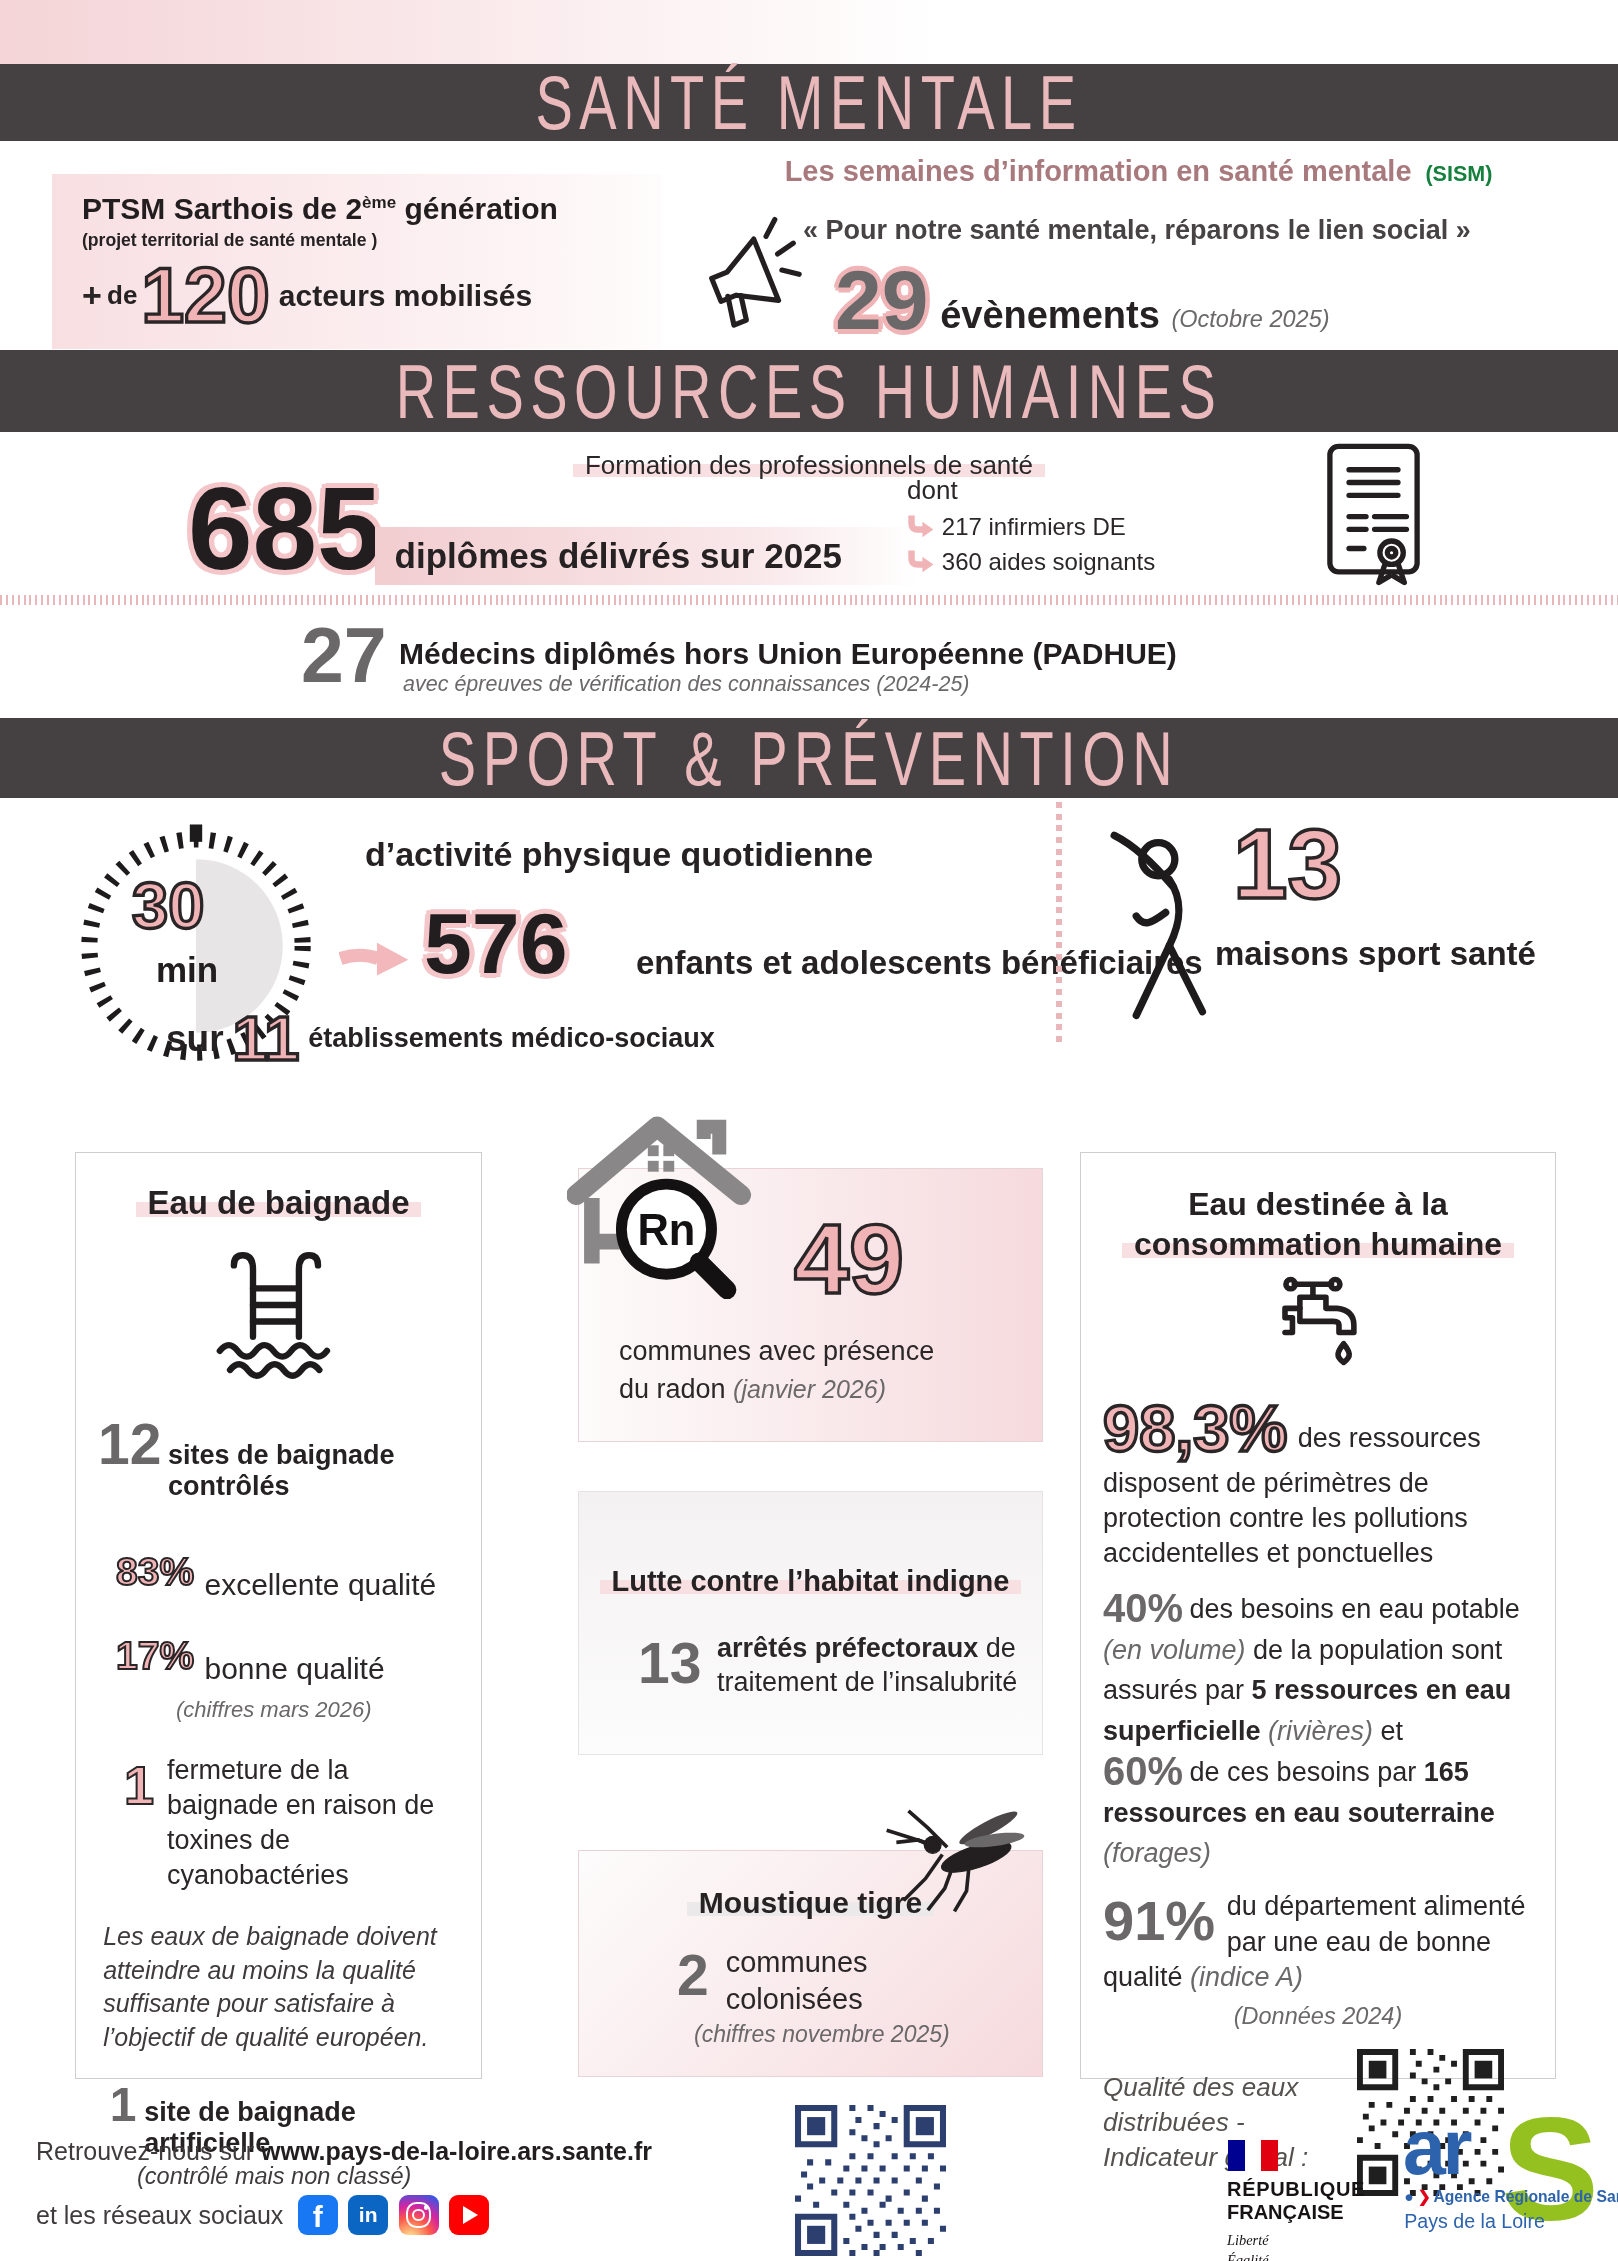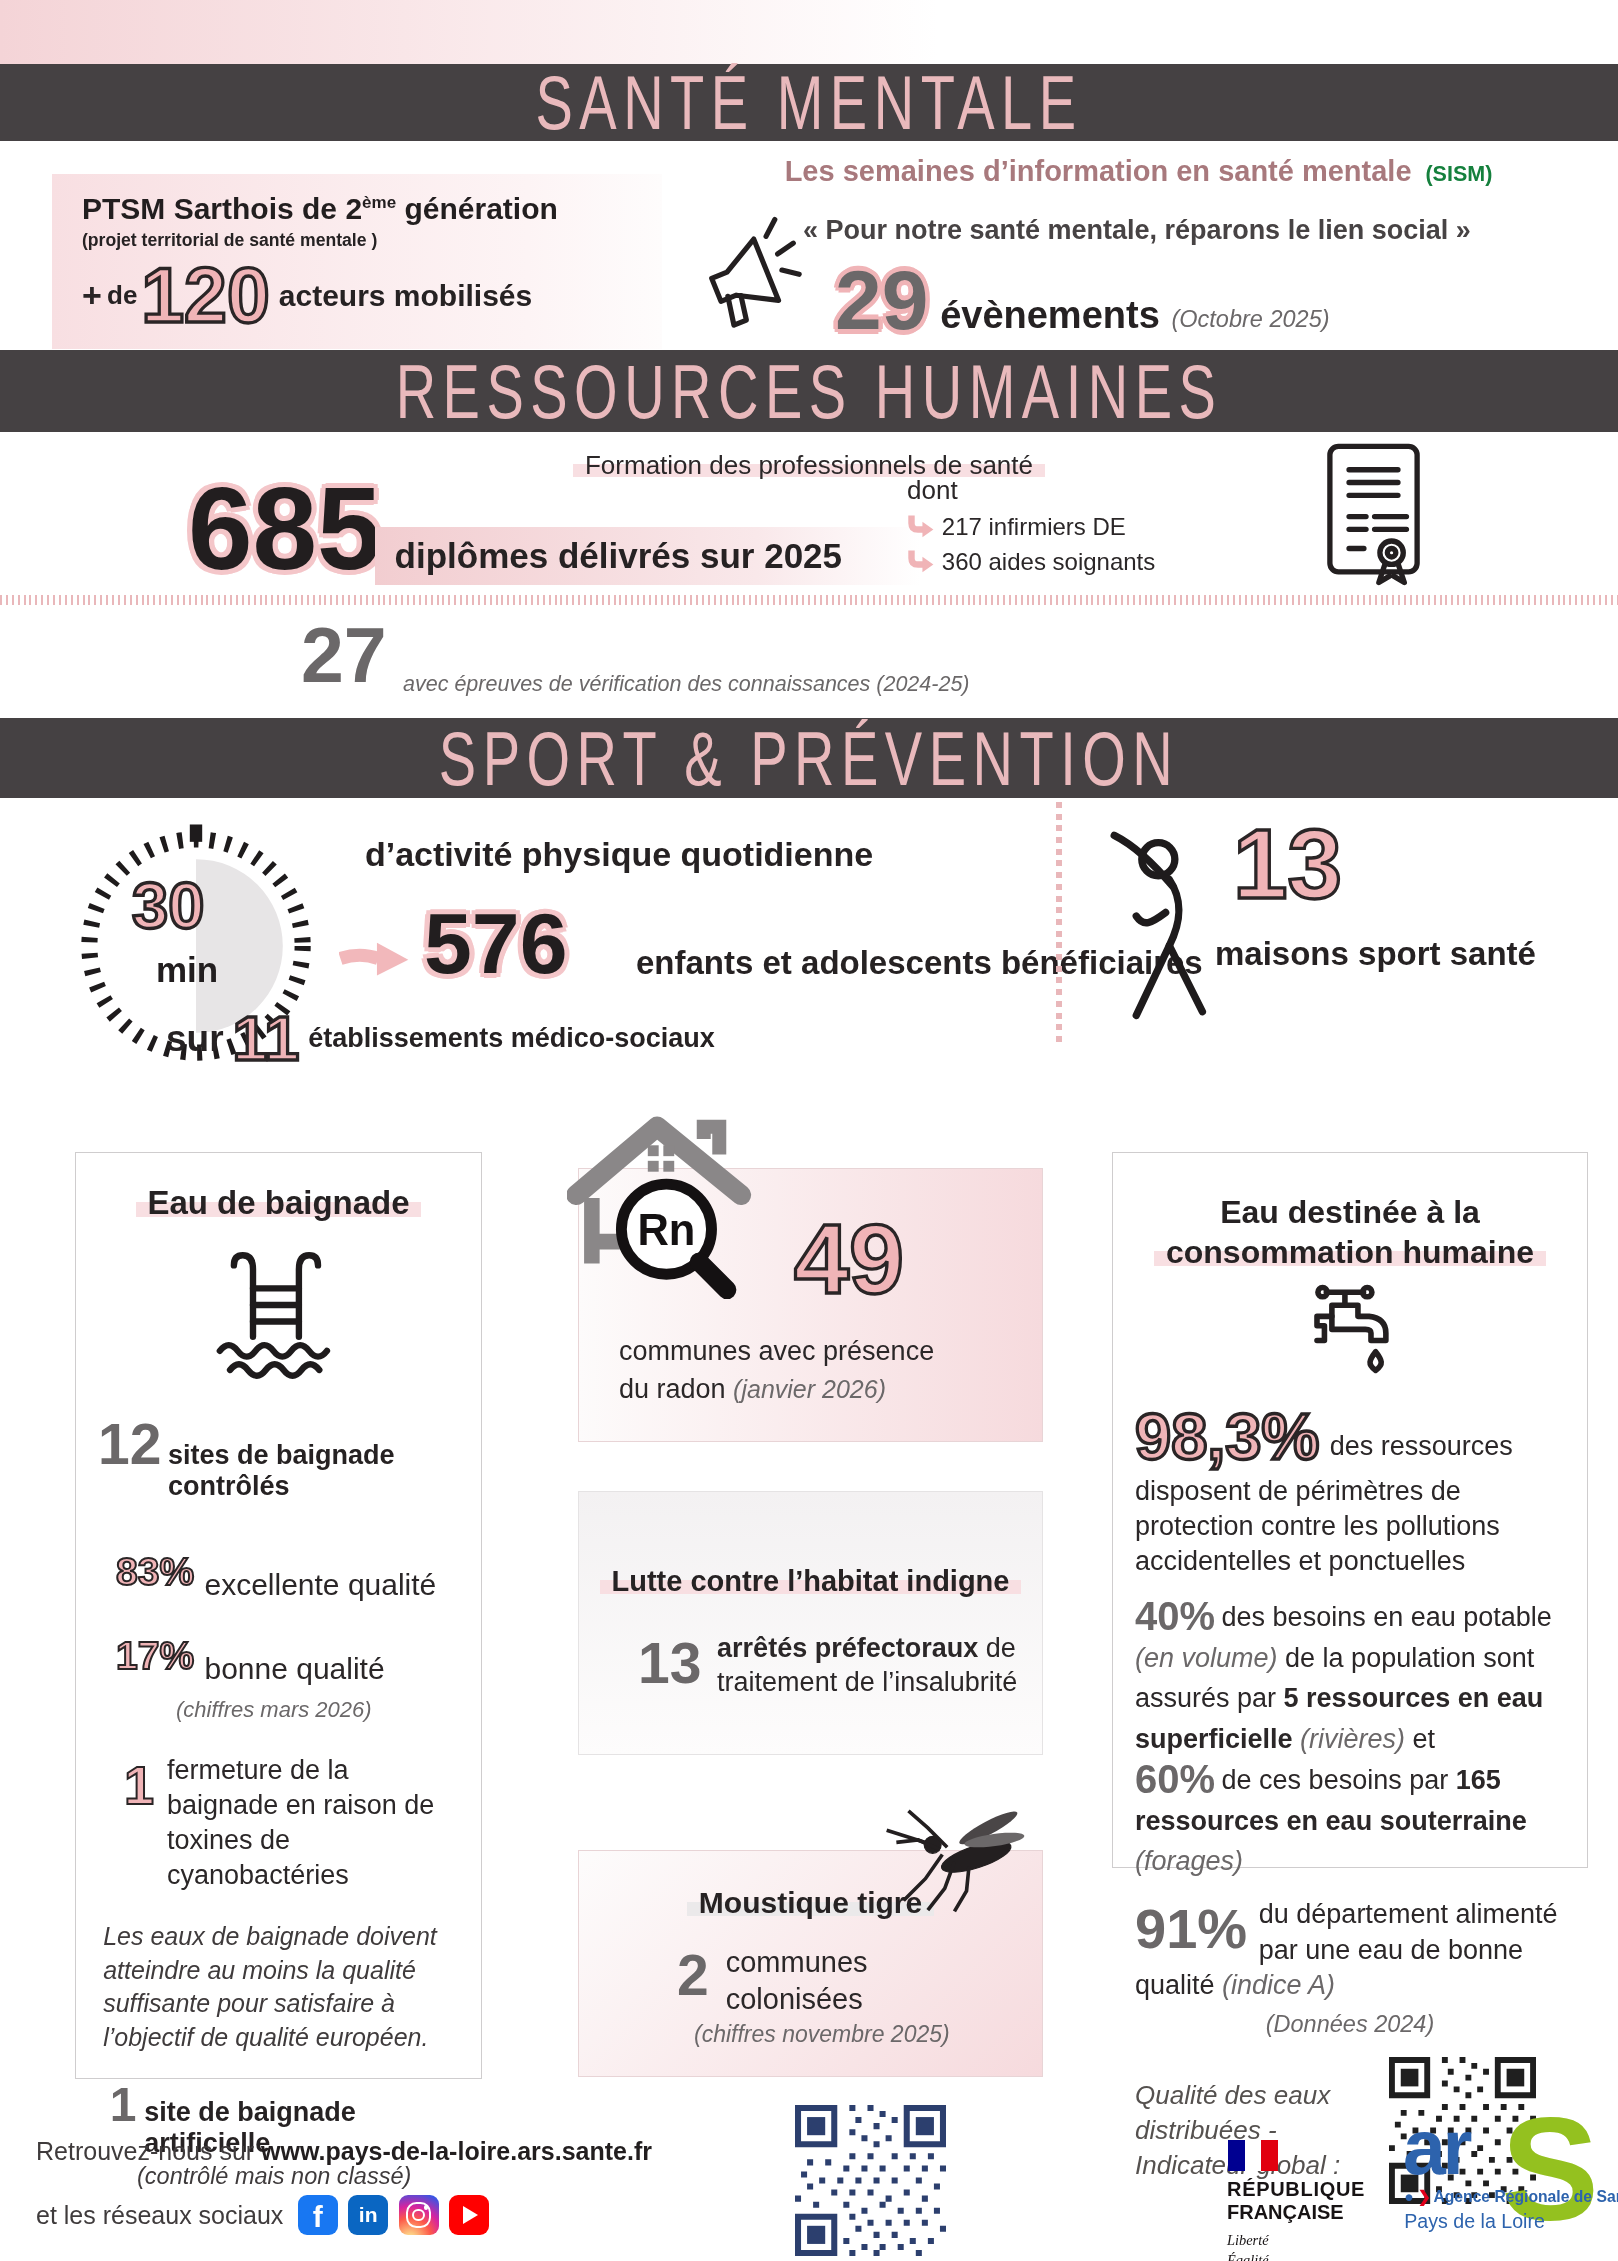--- a/index.html
+++ b/index.html
@@ -96,21 +96,21 @@
      background:repeating-linear-gradient(180deg,#e9b7ba 0 5.9px,transparent 5.9px 11.7px);}
   .person{position:absolute;left:1102px;top:31px;}
   .sp-13{position:absolute;left:1233px;top:18px;font-size:98px;}
   .sp-13t{position:absolute;left:1215px;top:138px;font-size:33px;font-weight:bold;}
 
   
   .bar4{top:1052px;height:82px;}
   .env{position:absolute;left:0;top:1134px;width:1618px;height:953px;}
   .ebox{position:absolute;background:#fff;border:1.3px solid #cfcdce;box-sizing:border-box;}
   .box-l{left:75px;top:17.6px;width:407px;height:927px;padding:0 22px;text-align:center;}
-  .box-r{left:1112px;top:17.6px;width:476px;height:716px;padding:12px 22px;}
+  .box-r{left:1080px;top:17.6px;width:476px;height:927px;padding:4px 22px;}
   .box-l .title{margin-top:31px;font-size:33px;font-weight:bold;}
   .ladder{margin-top:19.6px;}
   .row12{margin-top:26px;display:flex;align-items:baseline;text-align:left;}
   .row12 .n{font-size:57px;}
   .row12 .t{font-size:27px;font-weight:bold;margin-left:6.5px;}
   .qrow{margin-top:38px;display:flex;align-items:center;text-align:left;padding-left:18px;}
   .qrow.second{margin-top:22px;}
   .qrow .p{font-size:39px;}
   .qrow .t{font-size:30px;margin-left:10.4px;color:#2b2728;margin-top:28px;}
   .qnote{margin-top:10.4px;font-size:22px;text-align:left;padding-left:78px;}
@@ -281,20 +281,21 @@
     <path d="M32 28 h46 M32 40 h46 M32 52 h46 M32 72 h16 M56 72 h30 M32 84 h16 M56 84 h30 M32 102 h14"></path>
     <circle cx="72" cy="106" r="11"></circle>
       <circle cx="72" cy="106" r="4"></circle>
     <path d="M66 116 l-6 18 l10 -6 M78 116 l6 18 l-10 -6"></path>
   </svg>
 
   <div class="dotsep"></div>
 
   <div class="padhue">
     <div class="n ng">27</div>
+    <div class="t">Médecins diplômés hors Union Européenne (PADHUE)</div>
     <div class="s it">avec épreuves de vérification des connaissances (2024-25)</div>
   </div>
 
   <div class="bar bar3">
     <span class="t">SPORT &amp; PRÉVENTION</span>
   </div>
 
   <div class="sport">
     <div class="timer">
       <svg width="248" height="248" viewBox="0 0 200 200">

